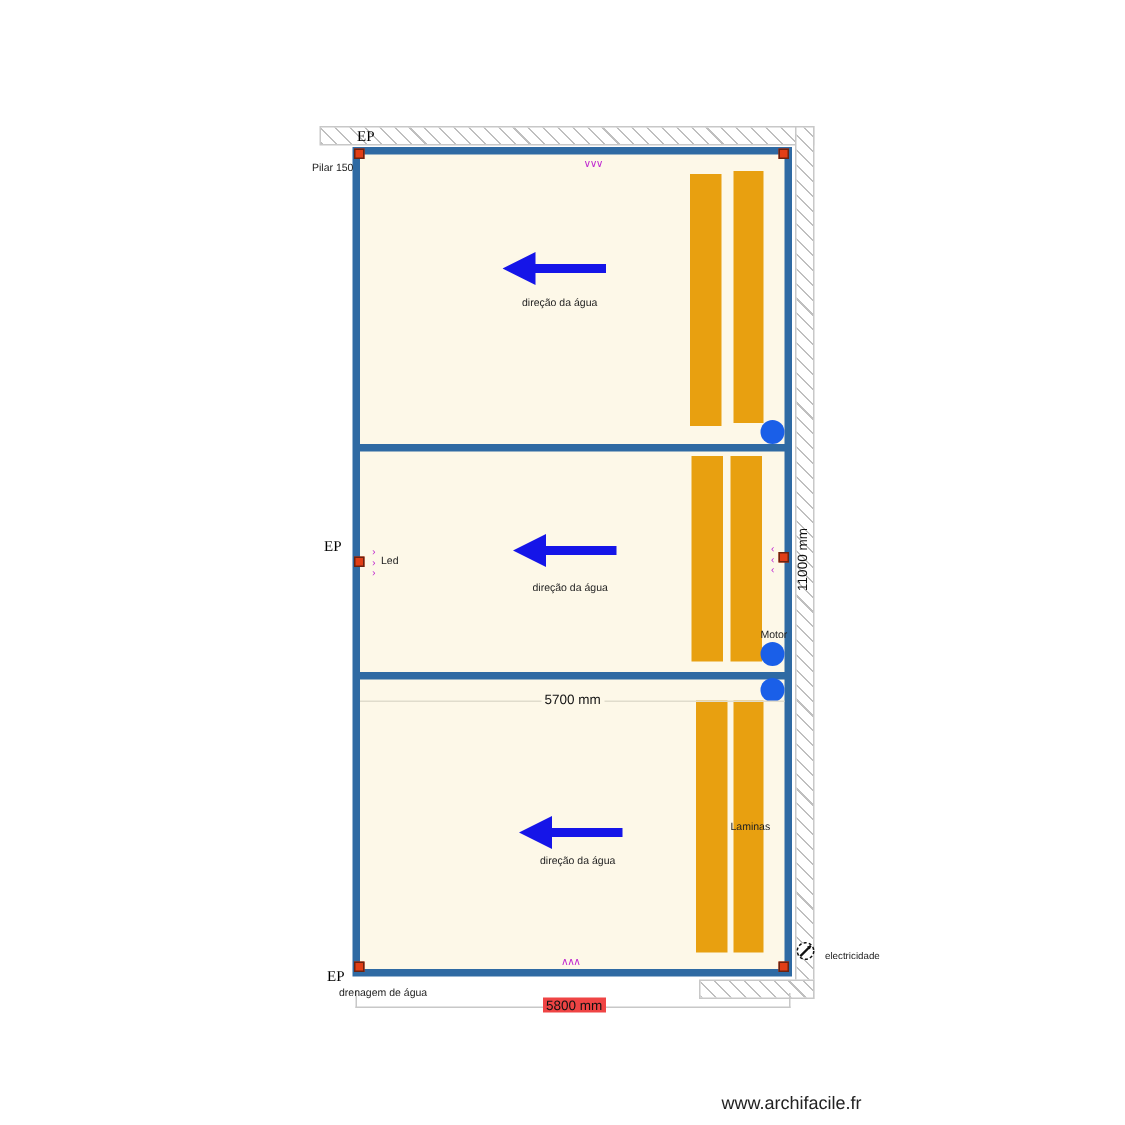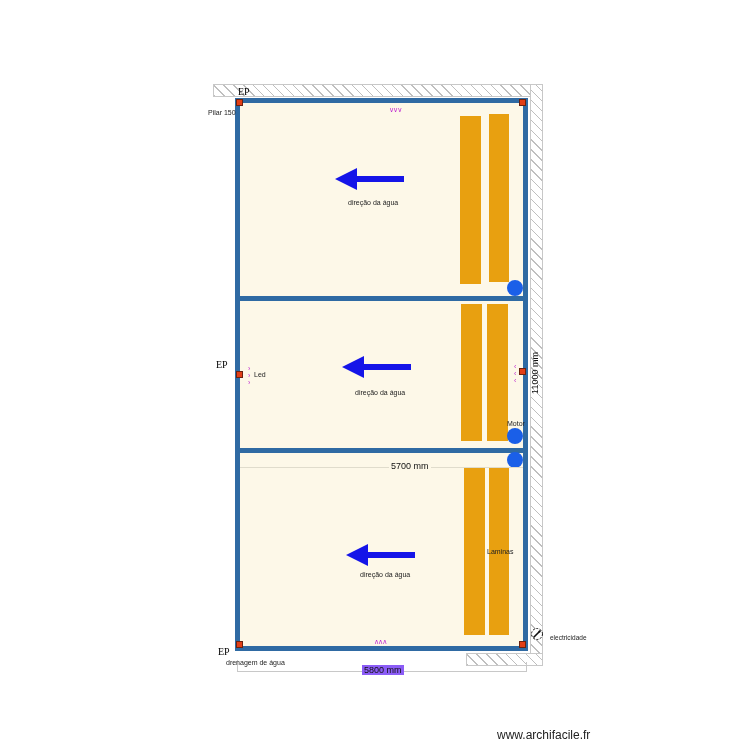--- a/index.html
+++ b/index.html
@@ -12,22 +12,22 @@
     box-sizing:border-box;
   }
   .room { background:#fdf8e8; box-sizing:border-box; }
   .wall-blue { background:#2f6aa3; }
   .lamina { background:#e8a010; }
   .pillar { width:7px; height:7px; background:#e23e16; border:1px solid #6b2210; box-sizing:border-box; }
   .pump { width:16px; height:16px; border-radius:50%; background:#1a5fe8; }
   .small-label { font-size:7px; color:#222; white-space:nowrap; }
   .ep { font-family:"Liberation Serif", serif; font-weight:normal; font-size:10px; color:#000; }
   .dim-line { background:#c8c8c8; height:1px; }
-  .dim-text { font-size:9px; color:#111; background:#8b5cf6; padding:0 2px; white-space:nowrap; }
-  .dim-text.onroom { background:#fdf8e8;margin-left:28px; }
+  .dim-text { font-size:9px; color:#111; background:#ef4444; padding:0 2px; white-space:nowrap; }
+  .dim-text.onroom { background:#fdf8e8; }
   .zig { font-size:7px; color:#c02cd0; line-height:7px; letter-spacing:-1px; }
   .wm { font-size:12px; color:#222; }
 </style>
 </head>
 <body>
 
 <div class="abs hatch" style="left:213px; top:84px; width:330px; height:13px;"></div>
 <div class="abs hatch" style="left:530px; top:84px; width:13px; height:582px;"></div>
 <div class="abs hatch" style="left:466px; top:653px; width:77px; height:13px;"></div>
 
@@ -98,13 +98,13 @@
 
 <svg class="abs" style="left:530px; top:627px;" width="14" height="14" viewBox="0 0 14 14">
   <circle cx="7" cy="7" r="5.5" fill="#fff" stroke="#111" stroke-width="1" stroke-dasharray="2,1.5"></circle>
   <line x1="3.5" y1="10.5" x2="10.5" y2="3.5" stroke="#111" stroke-width="1.6"></line>
   <polygon points="10.5,3.5 8,4 10,6" fill="#111"></polygon>
 </svg>
 <div class="abs small-label" style="left:550px; top:634px; font-size:6.5px;">electricidade</div>
 
 <div class="abs small-label" style="left:226px; top:659px;">drenagem de água</div>
 
-<div class="abs wm" style="left:497px; top:728px;">www.archifacile.fr</div>
+<div class="abs wm" style="left:481px; top:728px;">www.archifacile.fr</div>
 
 </body></html>

